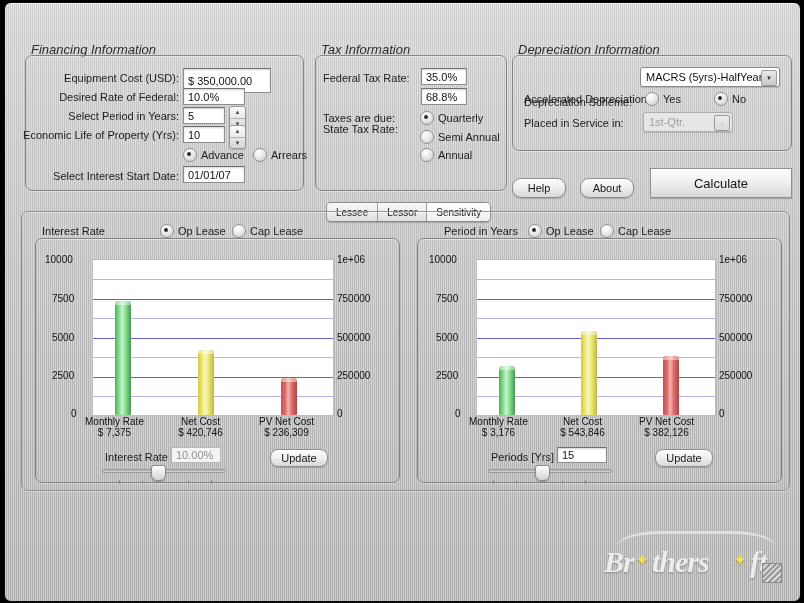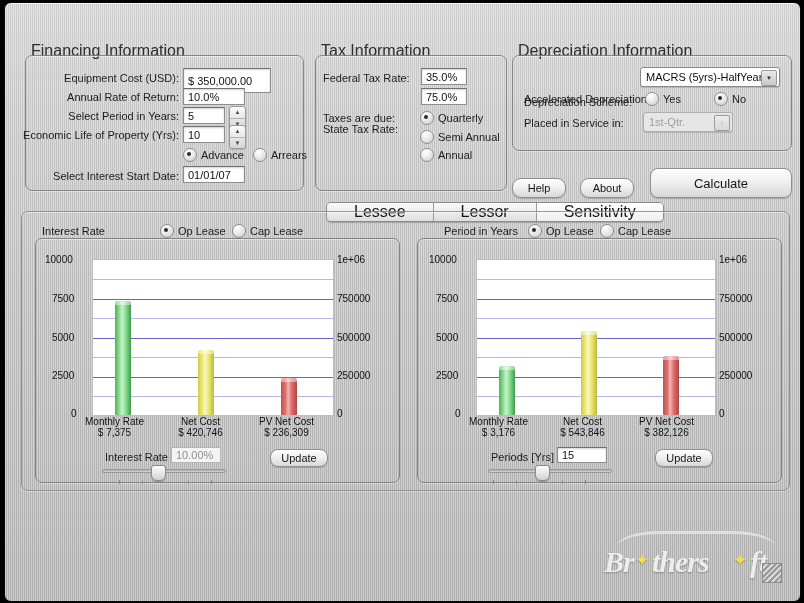--- a/index.html
+++ b/index.html
@@ -23,21 +23,21 @@
   .lights{position:absolute;left:12px;top:6px;display:flex;gap:5px;}
   .light{width:13px;height:13px;border-radius:50%;
     background:radial-gradient(circle at 35% 30%,#f2f2f2,#c8c8c8 60%,#a8a8a8 100%);
     border:1px solid #9a9a9a;box-shadow:inset 0 1px 1px rgba(255,255,255,.9);}
   .apptitle{position:absolute;left:0;top:4px;width:100%;text-align:center;
     font-size:11px;color:#3a3a3a;letter-spacing:.2px;}
   .copyright{position:absolute;left:0;top:20px;width:100%;text-align:center;
     font-size:9px;color:#4a4a4a;}
 
   
-  .gblabel{position:absolute;font-size:16px;color:#2e2e2e;}
+  .gblabel{position:absolute;font-size:13px;color:#2e2e2e;font-style:italic;}
   .gbox{position:absolute;border:1px solid rgba(120,120,120,.85);
     border-radius:7px;box-shadow:inset 0 1px 0 rgba(255,255,255,.45),0 1px 0 rgba(255,255,255,.35);}
 
   .lbl{position:absolute;font-size:11px;color:#1c1c1c;white-space:nowrap;}
   .lbl.r{text-align:right;}
 
   .tf{position:absolute;background:#fff;border:1px solid #8d8d8d;
     border-top-color:#6f6f6f;font-size:11px;color:#111;
     padding:1px 4px;box-sizing:border-box;display:flex;align-items:center;
     box-shadow:inset 0 1px 2px rgba(0,0,0,.18);}
@@ -66,27 +66,27 @@
     background:linear-gradient(180deg,#e9e9e9,#c9c9c9);border:1px solid #9b9b9b;
     display:flex;align-items:center;justify-content:center;font-size:6px;color:#333;}
   .popup.dim{background:#e6e6e6;color:#9e9e9e;border-color:#aeaeae;}
   .popup.dim .arrowbox{background:linear-gradient(180deg,#ededed,#d8d8d8);color:#a0a0a0;}
 
   
   .btn{position:absolute;border:1px solid #8f8f8f;border-radius:9px;
     background:linear-gradient(180deg,#fdfdfd 0%,#f0f0f0 45%,#d8d8d8 100%);
     font-size:11px;color:#161616;display:flex;align-items:center;justify-content:center;
     box-shadow:0 1px 1px rgba(0,0,0,.18),inset 0 1px 0 rgba(255,255,255,.9);cursor:default;}
-  .btn.big{border-radius:8px;font-size:13px;}
+  .btn.big{border-radius:0;font-size:13px;}
 
   
   .tabbar{position:absolute;display:flex;height:18px;
     border:1px solid #8b8b8b;border-radius:5px;overflow:hidden;
     box-shadow:0 1px 1px rgba(0,0,0,.2);}
-  .tab{padding:0 27px;font-size:16px;color:#151515;display:flex;align-items:center;
+  .tab{padding:0 9px;font-size:10px;color:#151515;display:flex;align-items:center;
     background:linear-gradient(180deg,#fafafa,#dedede);border-right:1px solid #9b9b9b;cursor:default;}
   .tab:last-child{border-right:none;}
   .tab.active{background:linear-gradient(180deg,#ffffff,#efefef);font-weight:normal;}
 
   
   .plot{position:absolute;background:#fff;border:1px solid #bdbdbd;overflow:hidden;}
   .gl{position:absolute;left:0;width:100%;height:1px;}
   .gl.major{background:#6a62c8;}
   .gl.minor{background:#b9b4e6;}
   .bar{position:absolute;bottom:0;border-radius:3px 3px 1px 1px;}
@@ -121,21 +121,21 @@
 <div class="screen">
   <div class="window">
 
 
     <div class="gblabel" style="left:26px;top:39px;">Financing Information</div>
     <div class="gbox" style="left:20px;top:52px;width:277px;height:134px;"></div>
 
     <div class="lbl r" style="left:26px;top:69px;width:148px;">Equipment Cost (USD):</div>
     <div class="tf" style="left:178px;top:65px;width:88px;height:25px;">$ 350,000.00</div>
 
-    <div class="lbl r" style="left:26px;top:88px;width:148px;">Annual Rate of Return:</div>
+    <div class="lbl r" style="left:26px;top:88px;width:148px;">Desired Rate of Federal:</div>
     <div class="tf" style="left:178px;top:85px;width:62px;height:17px;">10.0%</div>
 
     <div class="lbl r" style="left:26px;top:107px;width:148px;">Select Period in Years:</div>
     <div class="tf" style="left:178px;top:104px;width:42px;height:17px;">5</div>
     <div class="stepper" style="left:224px;top:103px;">
       <div>▲</div>
       <div>▼</div>
     </div>
 
     <div class="lbl r" style="left:12px;top:126px;width:162px;">Economic Life of Property (Yrs):</div>
@@ -157,21 +157,21 @@
     <div class="lbl r" style="left:26px;top:167px;width:148px;">Select Interest Start Date:</div>
     <div class="tf" style="left:178px;top:163px;width:62px;height:17px;">01/01/07</div>
 
     <div class="gblabel" style="left:316px;top:39px;">Tax Information</div>
     <div class="gbox" style="left:310px;top:52px;width:190px;height:134px;"></div>
 
     <div class="lbl" style="left:318px;top:69px;">Federal Tax Rate:</div>
     <div class="tf" style="left:416px;top:65px;width:46px;height:17px;">35.0%</div>
 
     <div class="lbl" style="left:318px;top:89px;margin-top:31px;">State Tax Rate:</div>
-    <div class="tf" style="left:416px;top:85px;width:46px;height:17px;">75.0%</div>
+    <div class="tf" style="left:416px;top:85px;width:46px;height:17px;">68.8%</div>
 
     <div class="lbl" style="left:318px;top:109px;">Taxes are due:</div>
     <div class="radio" style="left:415px;top:108px;">
       <span class="rdot on"></span>
       <span>Quarterly</span>
     </div>
     <div class="radio" style="left:415px;top:127px;">
       <span class="rdot"></span>
       <span>Semi Annual</span>
     </div>

